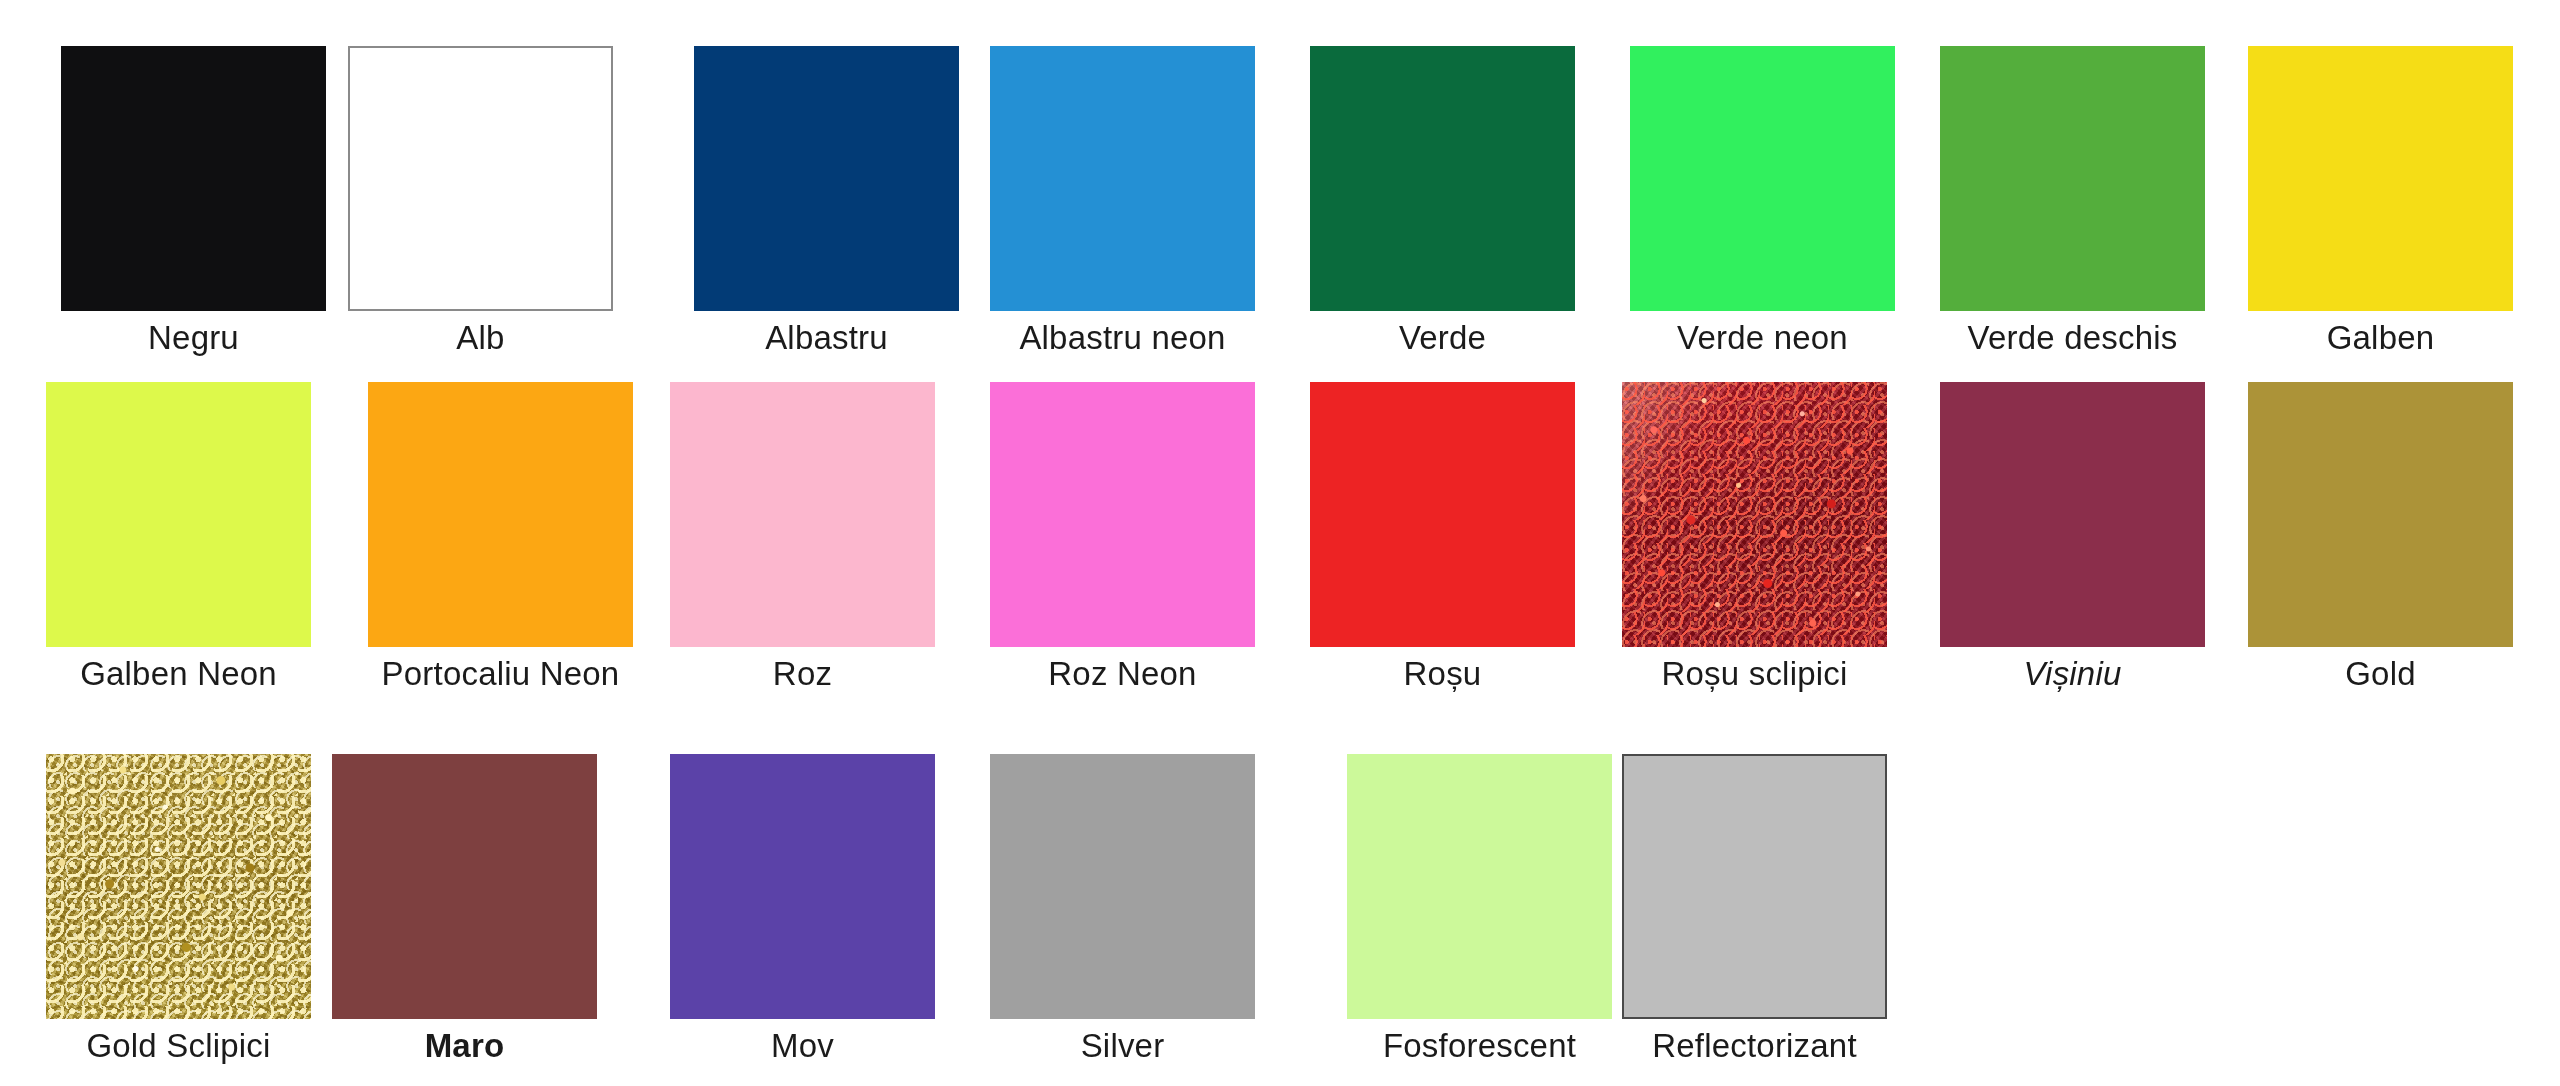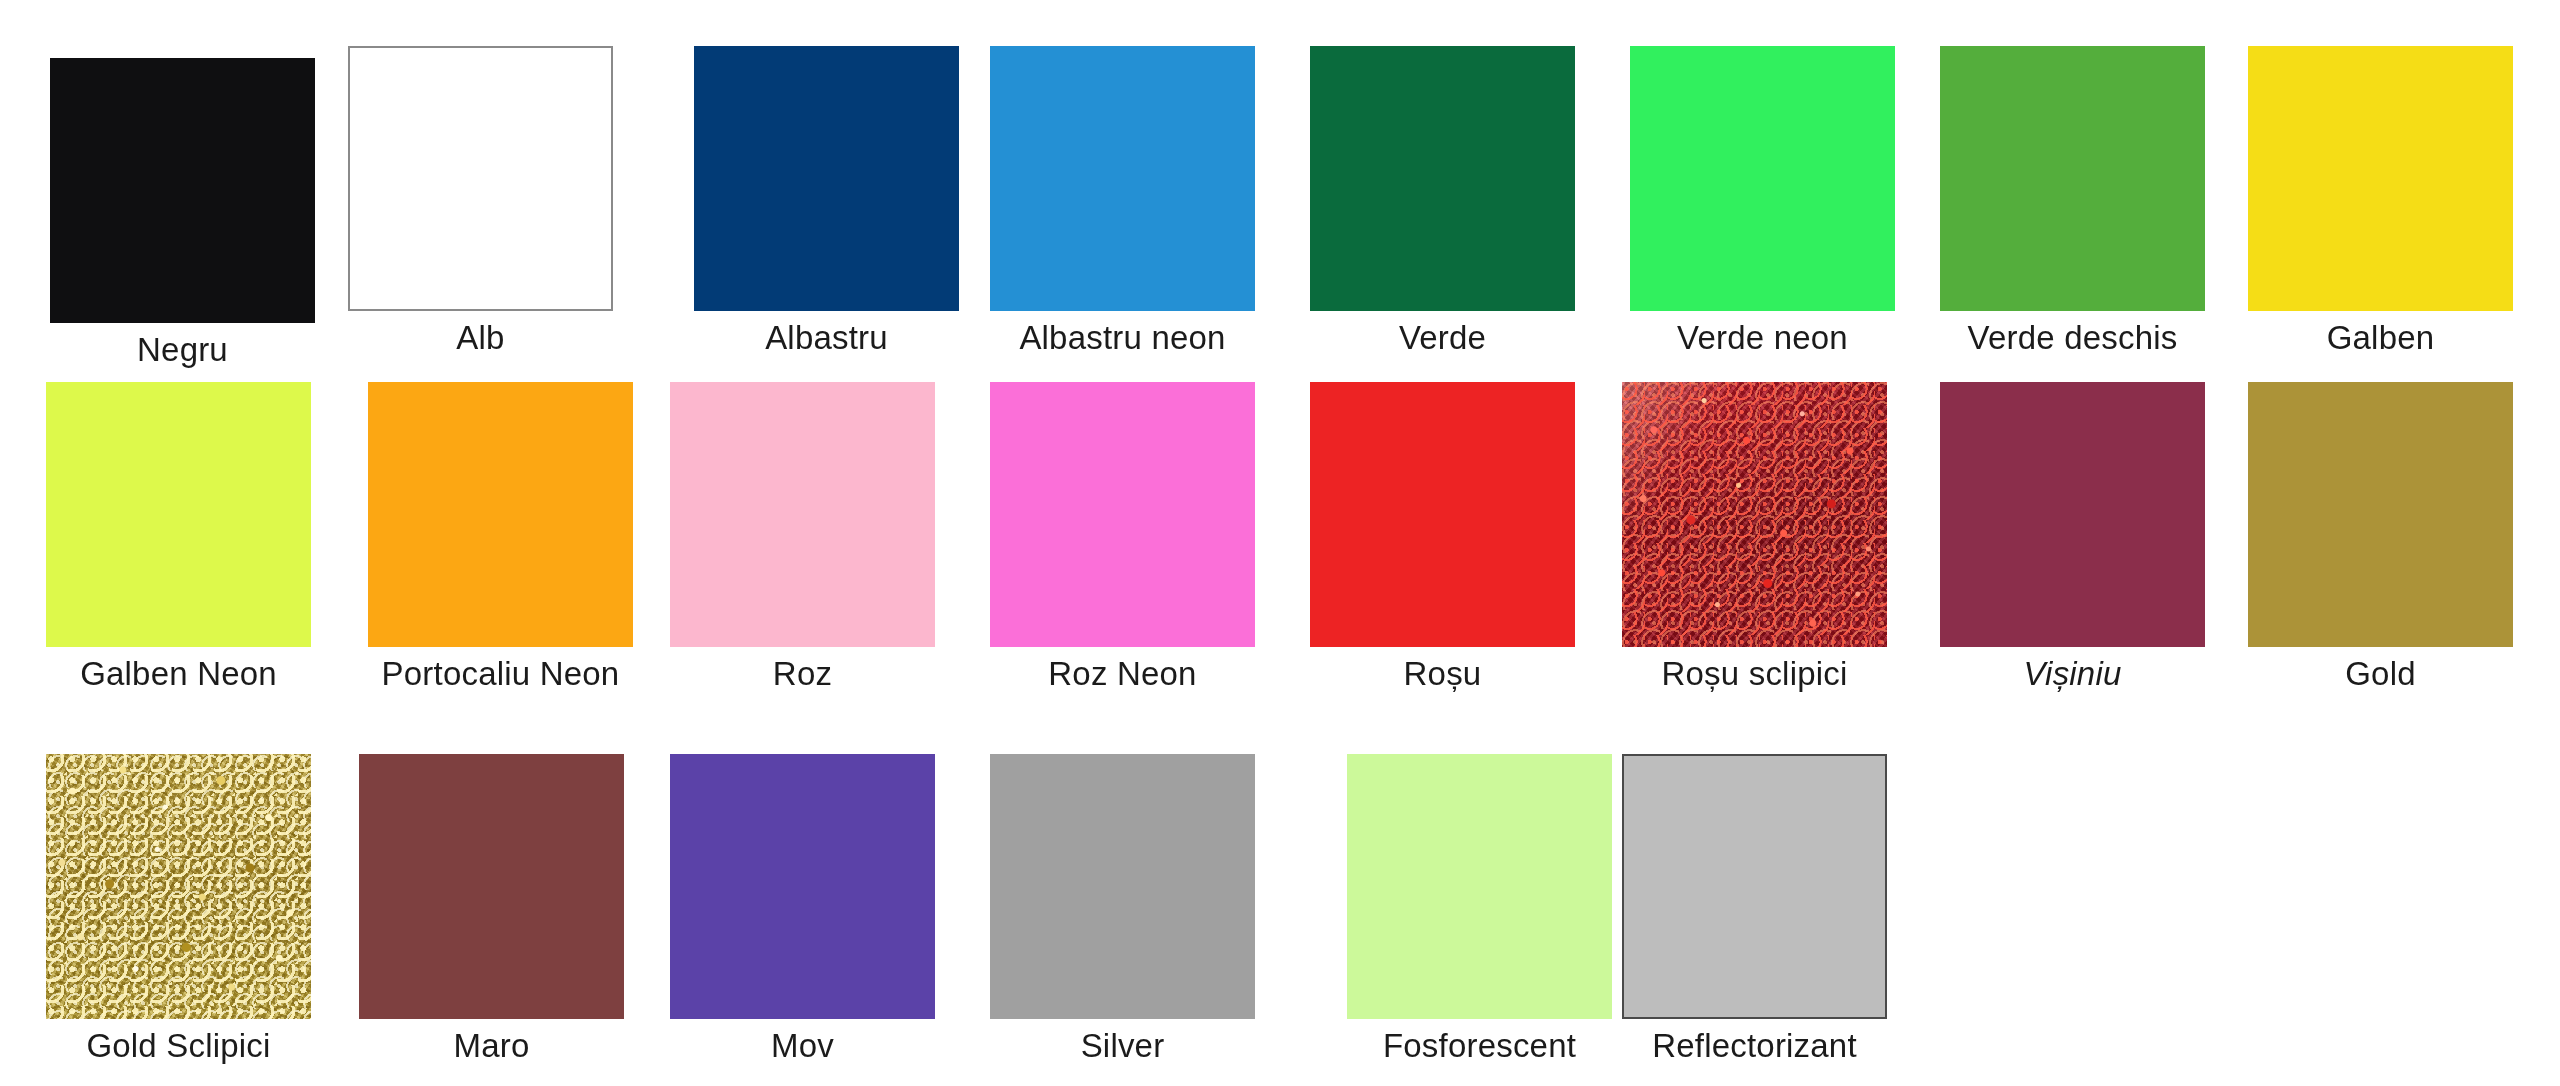--- a/index.html
+++ b/index.html
@@ -127,21 +127,21 @@
       100% 100%,100% 100%,100% 100%,100% 100%,100% 100%,100% 100%,
       100% 100%,100% 100%,100% 100%,100% 100%,
       21px 21px, 17px 17px, 25px 25px, 100% 100%, 100% 100%, 100% 100%;
   }
 </style>
 </head>
 <body>
 
 <div id="palette-grid">
     <div class="swatch-row" style="top: 46px;">
-      <div class="swatch-cell" style="left: 50px; margin-top: 12px;">
+      <div class="swatch-cell" style="left: 61px;">
         <div class="swatch-chip" style="background: rgb(15, 15, 17); width: 265px; height: 265px;"></div>
         <span class="swatch-label">Negru</span>
       </div>
       <div class="swatch-cell" style="left: 348px;">
         <div class="swatch-chip bordered" style="background: rgb(255, 255, 255); width: 265px; height: 265px;"></div>
         <span class="swatch-label">Alb</span>
       </div>
       <div class="swatch-cell" style="left: 670px; padding-left: 24px;">
         <div class="swatch-chip" style="background: rgb(2, 59, 118); width: 265px; height: 265px;"></div>
         <span class="swatch-label">Albastru</span>
@@ -199,21 +199,21 @@
       <div class="swatch-cell" style="left: 2248px;">
         <div class="swatch-chip" style="background: rgb(172, 147, 56); width: 265px; height: 265px;"></div>
         <span class="swatch-label">Gold</span>
       </div>
     </div>
     <div class="swatch-row" style="top: 754px;">
       <div class="swatch-cell" style="left: 46px;">
         <div class="swatch-chip tex-gold-glitter" style="width: 265px; height: 265px;"></div>
         <span class="swatch-label">Gold Sclipici</span>
       </div>
-      <div class="swatch-cell" style="left: 359px;">
+      <div class="swatch-cell" style="left: 332px; font-weight: bold;">
         <div class="swatch-chip" style="background: rgb(126, 64, 64); width: 265px; height: 265px;"></div>
         <span class="swatch-label">Maro</span>
       </div>
       <div class="swatch-cell" style="left: 670px;">
         <div class="swatch-chip" style="background: rgb(91, 66, 168); width: 265px; height: 265px;"></div>
         <span class="swatch-label">Mov</span>
       </div>
       <div class="swatch-cell" style="left: 990px;">
         <div class="swatch-chip" style="background: rgb(160, 160, 160); width: 265px; height: 265px;"></div>
         <span class="swatch-label">Silver</span>

